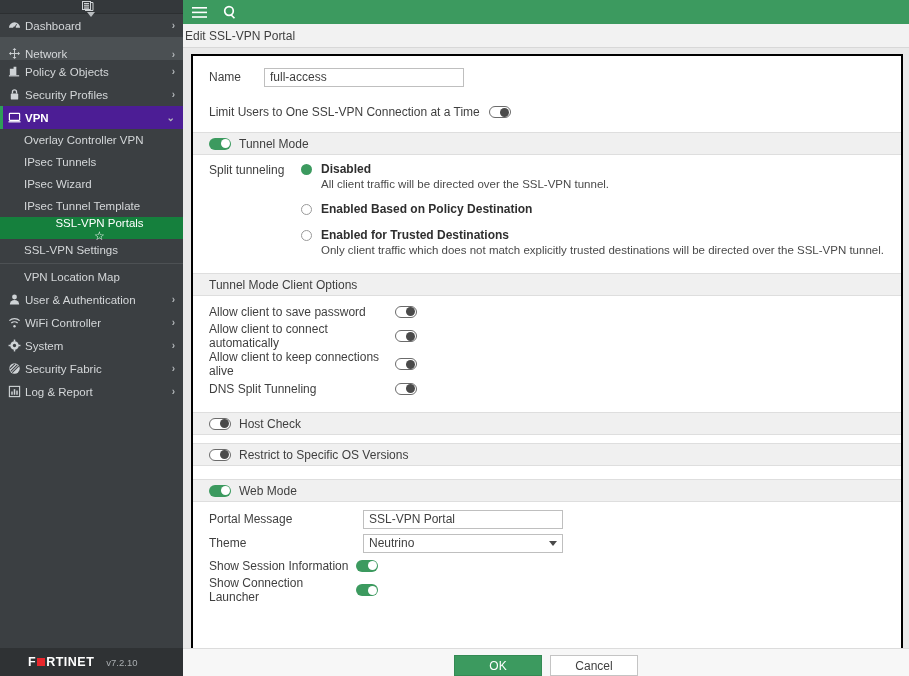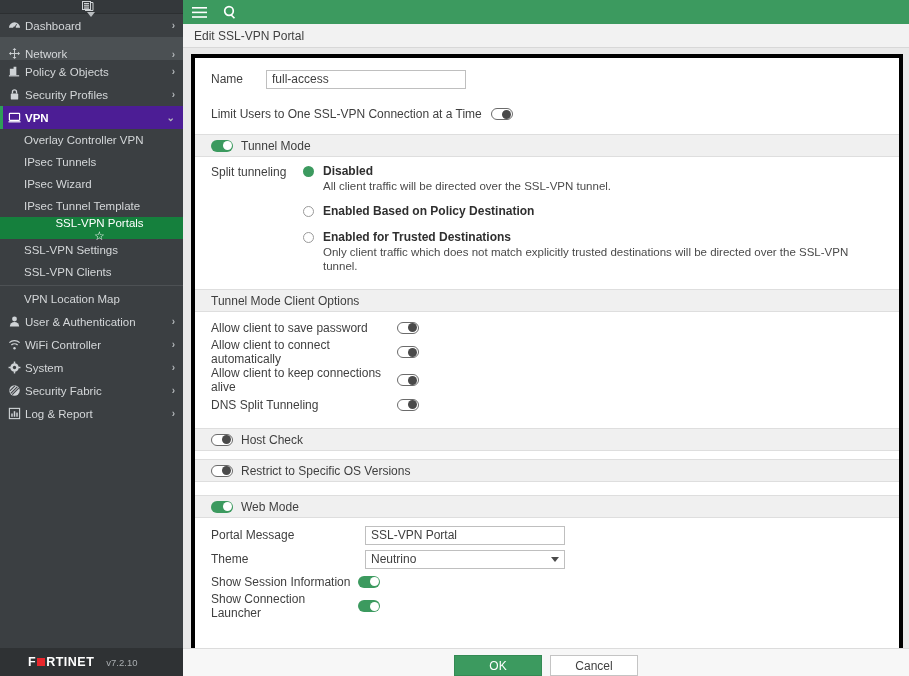--- a/index.html
+++ b/index.html
@@ -90,35 +90,35 @@
     display: flex; align-items: center; cursor: pointer;
   }
 
   
   #crumb {
     position: absolute; left: 183px; top: 24px;
     width: 726px; height: 24px;
     background: #f2f2f2;
     border-bottom: 1px solid #d8d8d8;
     display: flex; align-items: center;
-    padding-left: 11px;
+    padding-left: 2px;
     font-size: 12px; color: #3f3f3f;
   }
 
   
   #content {
     position: absolute; left: 183px; top: 48px;
     width: 726px; height: 600px;
     background: #e9e9e9;
     padding: 6px 8px 0 8px;
     overflow: hidden;
   }
   #panel {
     background: #ffffff;
-    border: 4px solid #000000;
+    border: 2px solid #000000;
     width: 712px; height: 600px;
     overflow: hidden;
     position: relative;
   }
 
   .row {
     display: flex; align-items: center;
     padding: 0 16px;
     min-height: 22px;
   }
@@ -355,23 +355,20 @@
     </div>
     <div class="sub-item">
       <span class="slabel">IPsec Tunnel Template</span>
     </div>
     <div class="sub-item active">
       <span class="slabel">SSL-VPN Portals</span>
       <span class="star">☆</span>
     </div>
     <div class="sub-item">
       <span class="slabel">SSL-VPN Settings</span>
-    </div>
-    <div class="sub-item">
-      <span class="slabel">SSL-VPN Clients</span>
     </div>
     <div class="sub-sep"></div>
     <div class="sub-item">
       <span class="slabel">VPN Location Map</span>
     </div>
 
     <div class="nav-item">
       <span class="nicon">
         <svg width="13" height="13" viewBox="0 0 14 14">
           <circle cx="7" cy="4.3" r="2.6" fill="#cfd3d6"></circle>

